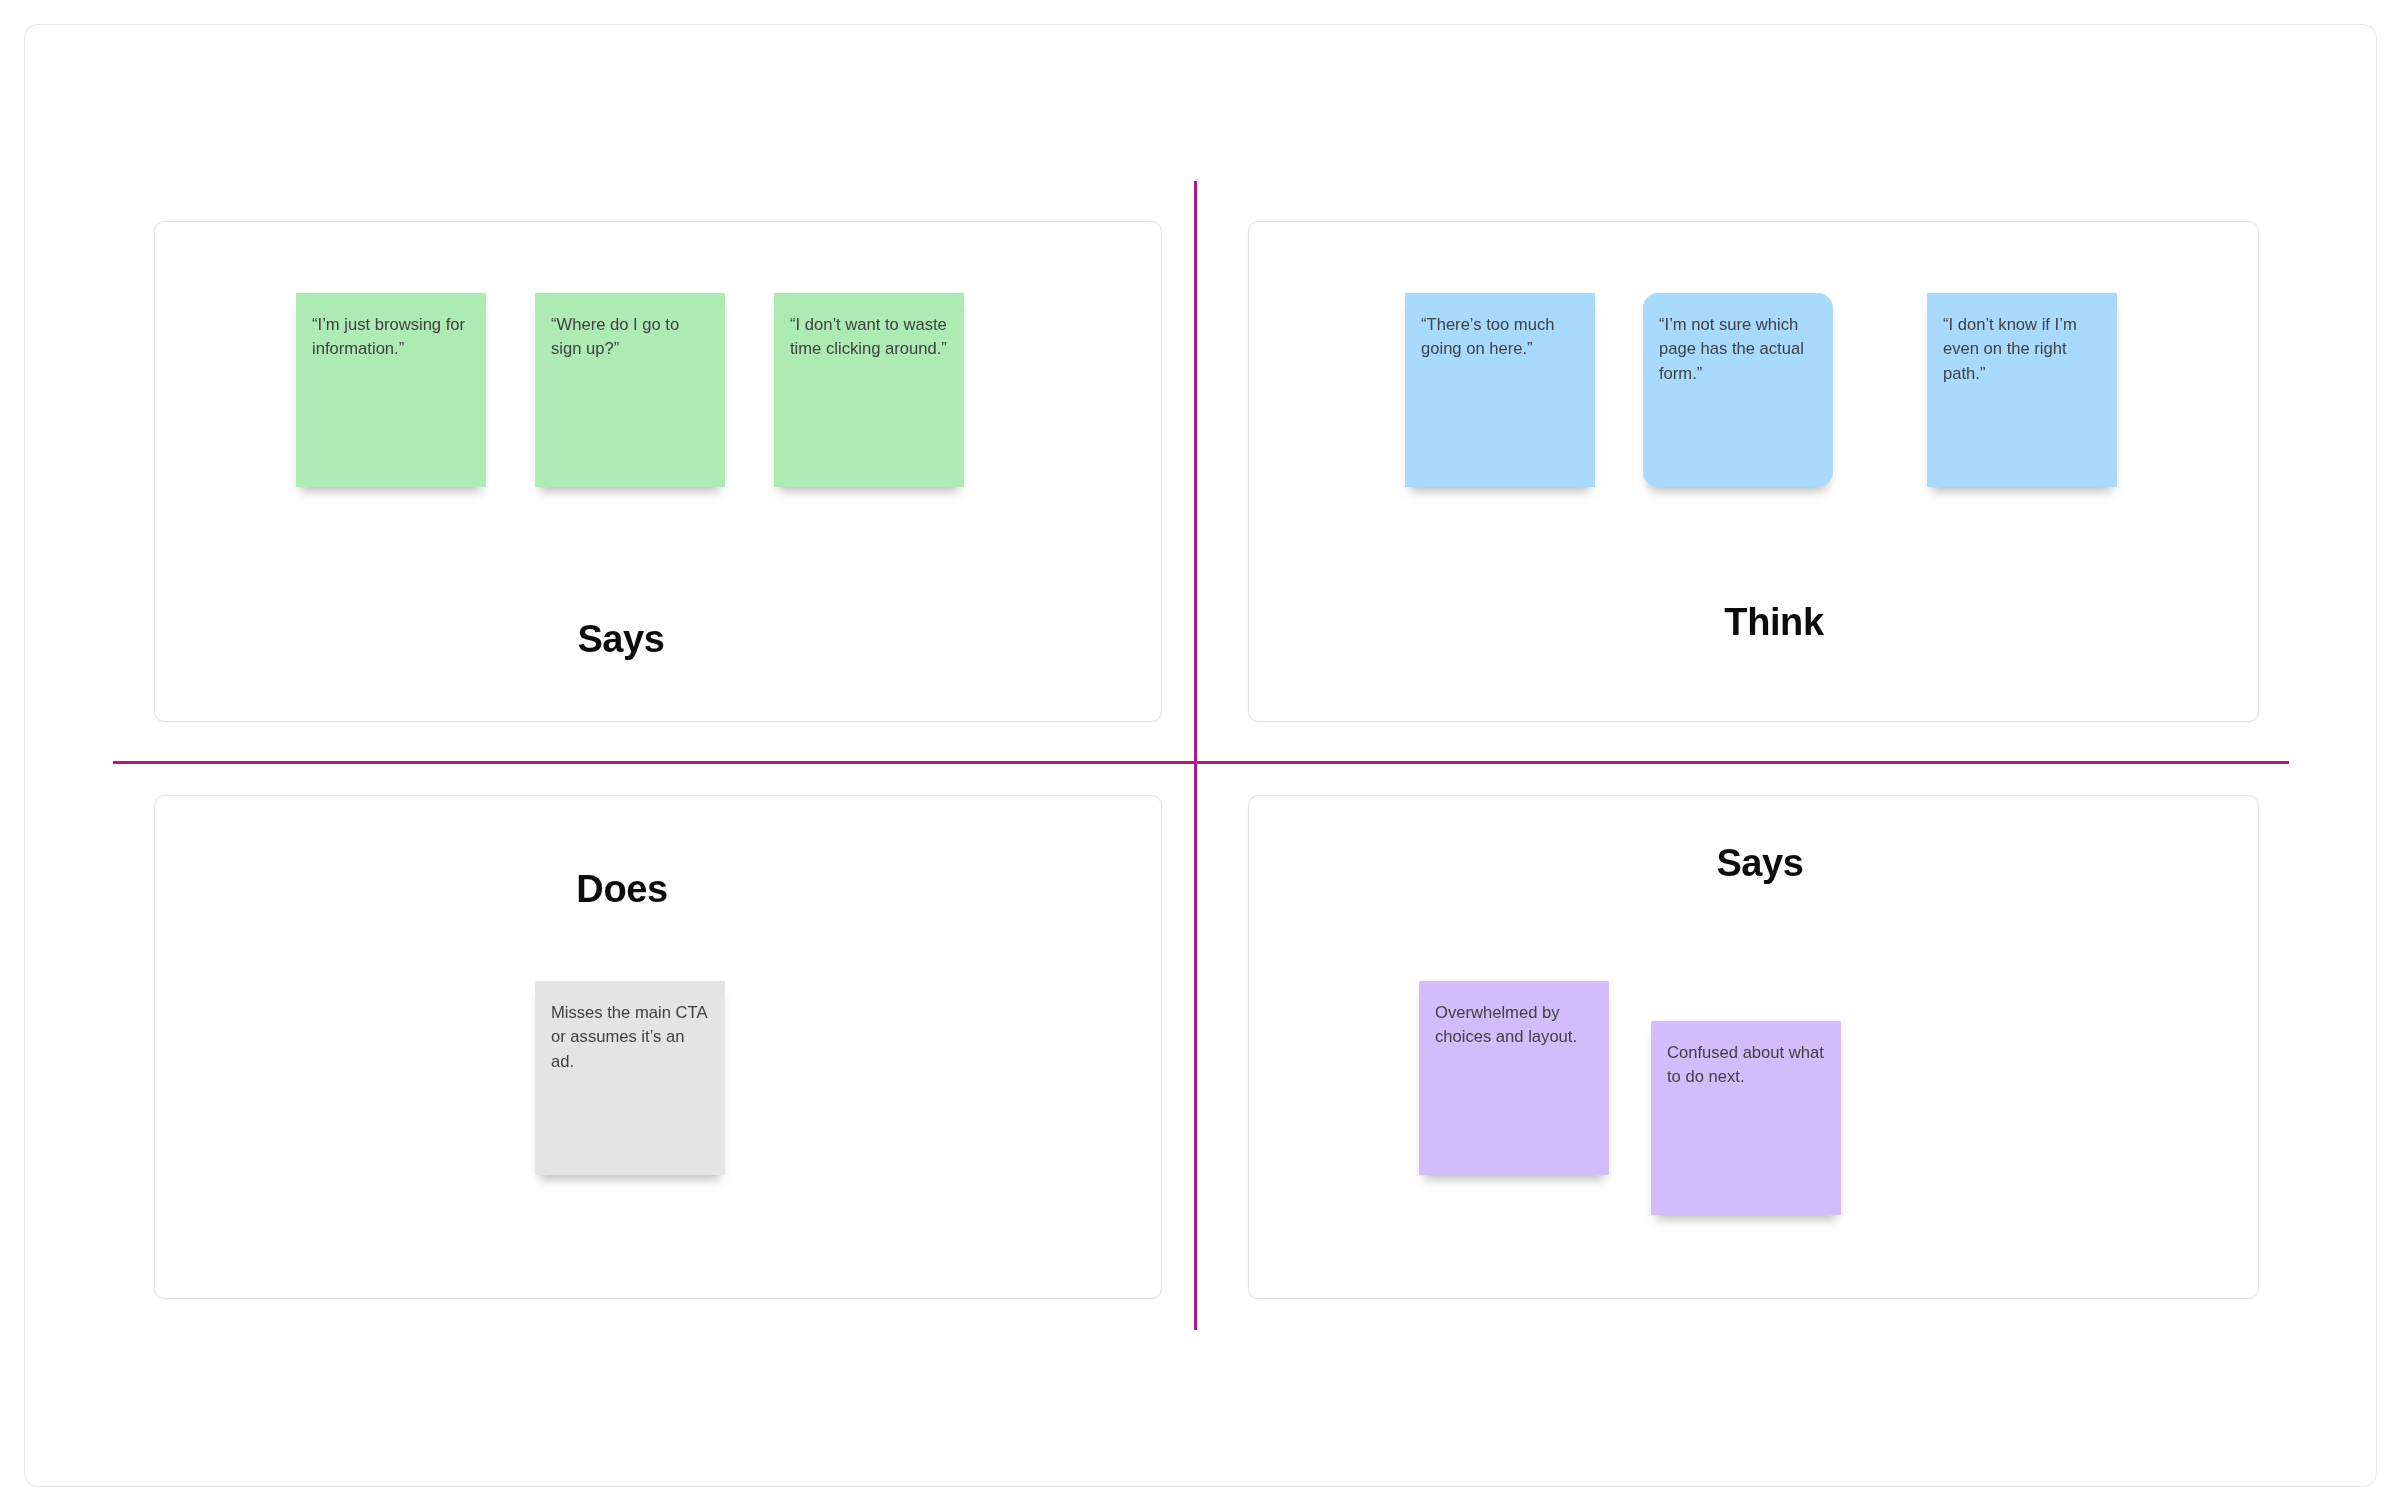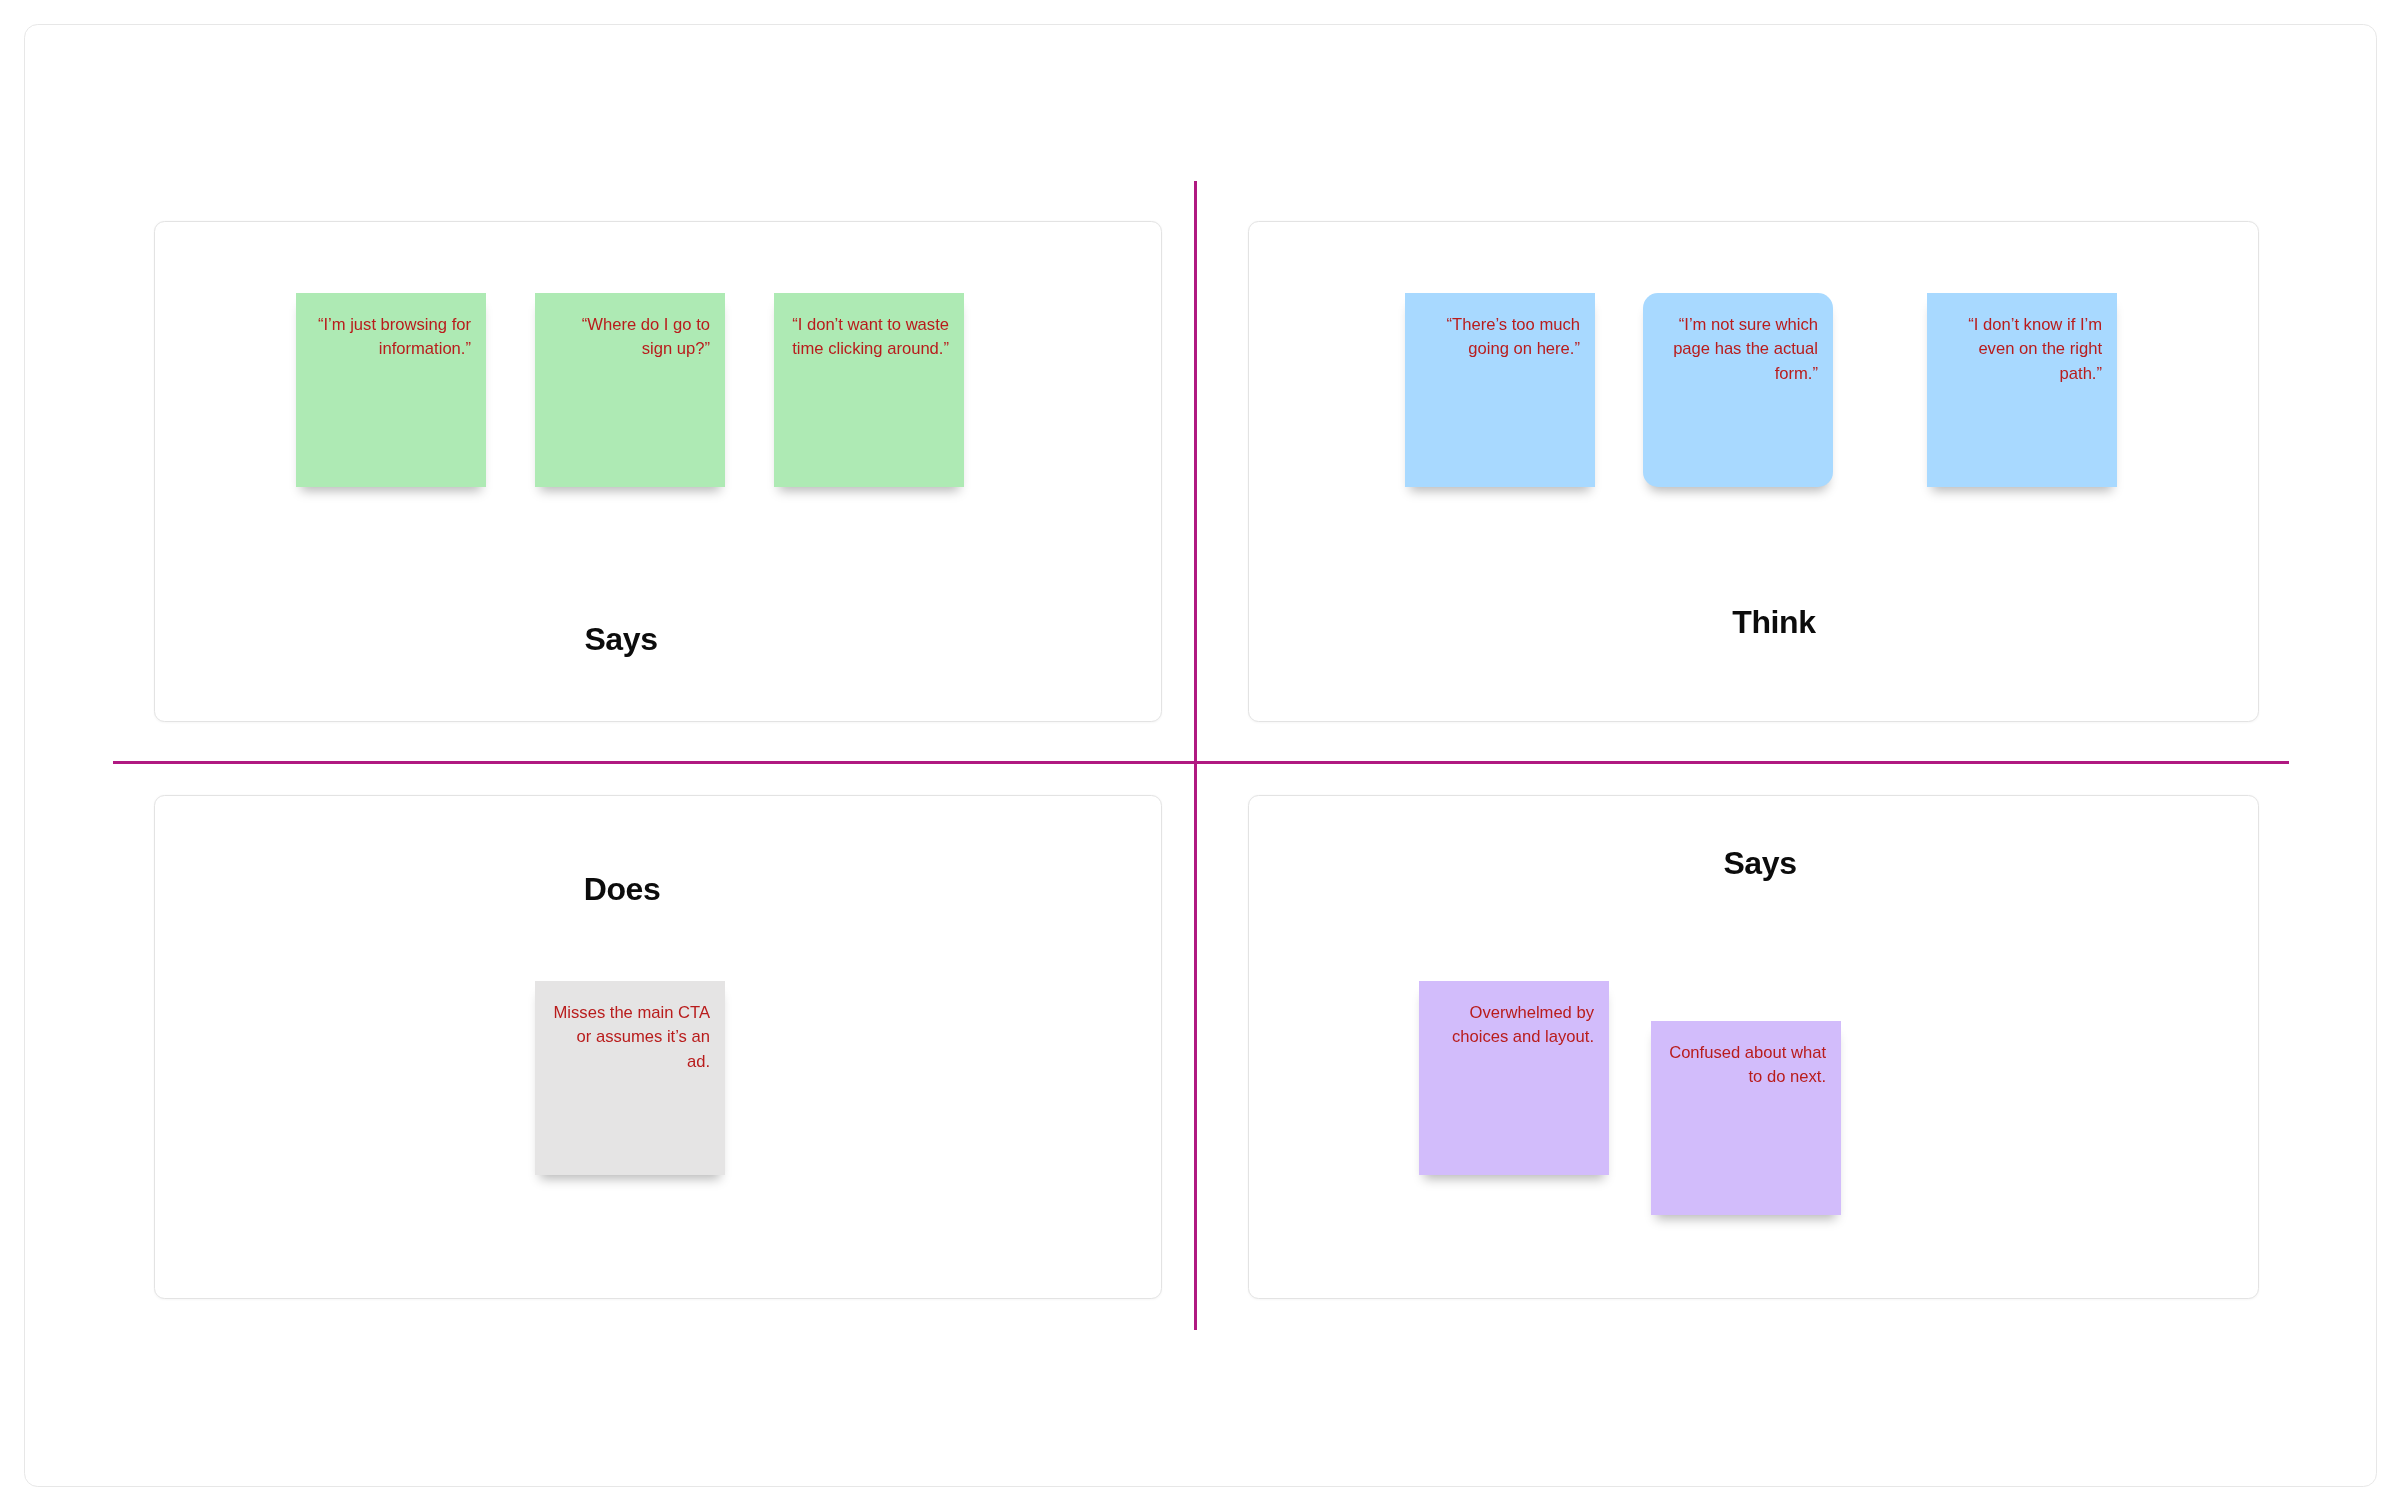--- a/index.html
+++ b/index.html
@@ -30,42 +30,41 @@
     box-shadow: 0 0.8px 2.3px rgba(0,0,0,0.04);
     box-sizing: border-box;
   }
   .quad-says  { left: 154px;  top: 221px;  width: 1008px; height: 501px; }
   .quad-think { left: 1248px; top: 221px;  width: 1011px; height: 501px; }
   .quad-does  { left: 154px;  top: 795px; width: 1008px; height: 504px; }
   .quad-feels { left: 1248px; top: 795px; width: 1011px; height: 504px; }
   .qtitle {
     position: absolute;
     transform: translate(-50%, -50%);
-    font-size: 32px;
+    font-size: 38px;
     font-weight: 700;
     color: #0c0c0c;
     letter-spacing: -0.4px;
     white-space: nowrap;
   }
   .qtitle-says  { left: 621px;  top: 639px;  }
   .qtitle-think { left: 1774px; top: 622px;  }
   .qtitle-does  { left: 622px;  top: 889px; }
   .qtitle-feels { left: 1760px; top: 863px; }
   .note {
     position: absolute;
     width: 190px;
     height: 194px;
     box-sizing: border-box;
     padding: 19.6px 15px 15px 16px;
     font-size: 16.6px;
     line-height: 1.5;
-    color: #b91c1c;
+    color: #404040;
     box-shadow: 0 9px 10.6px -5.3px rgba(0,0,0,0.28);
     overflow: hidden;
-    text-align: right;
   }
   
   .note-says-1 { left: 296px;  top: 293px; }
   .note-says-2 { left: 535px;  top: 293px; }
   .note-says-3 { left: 774px; top: 293px; }
   
   .note-think-1 { left: 1405px; top: 293px; }
   .note-think-2 { left: 1643px; top: 293px; border-radius: 15px; }
   .note-think-3 { left: 1883px; top: 293px; }
   

